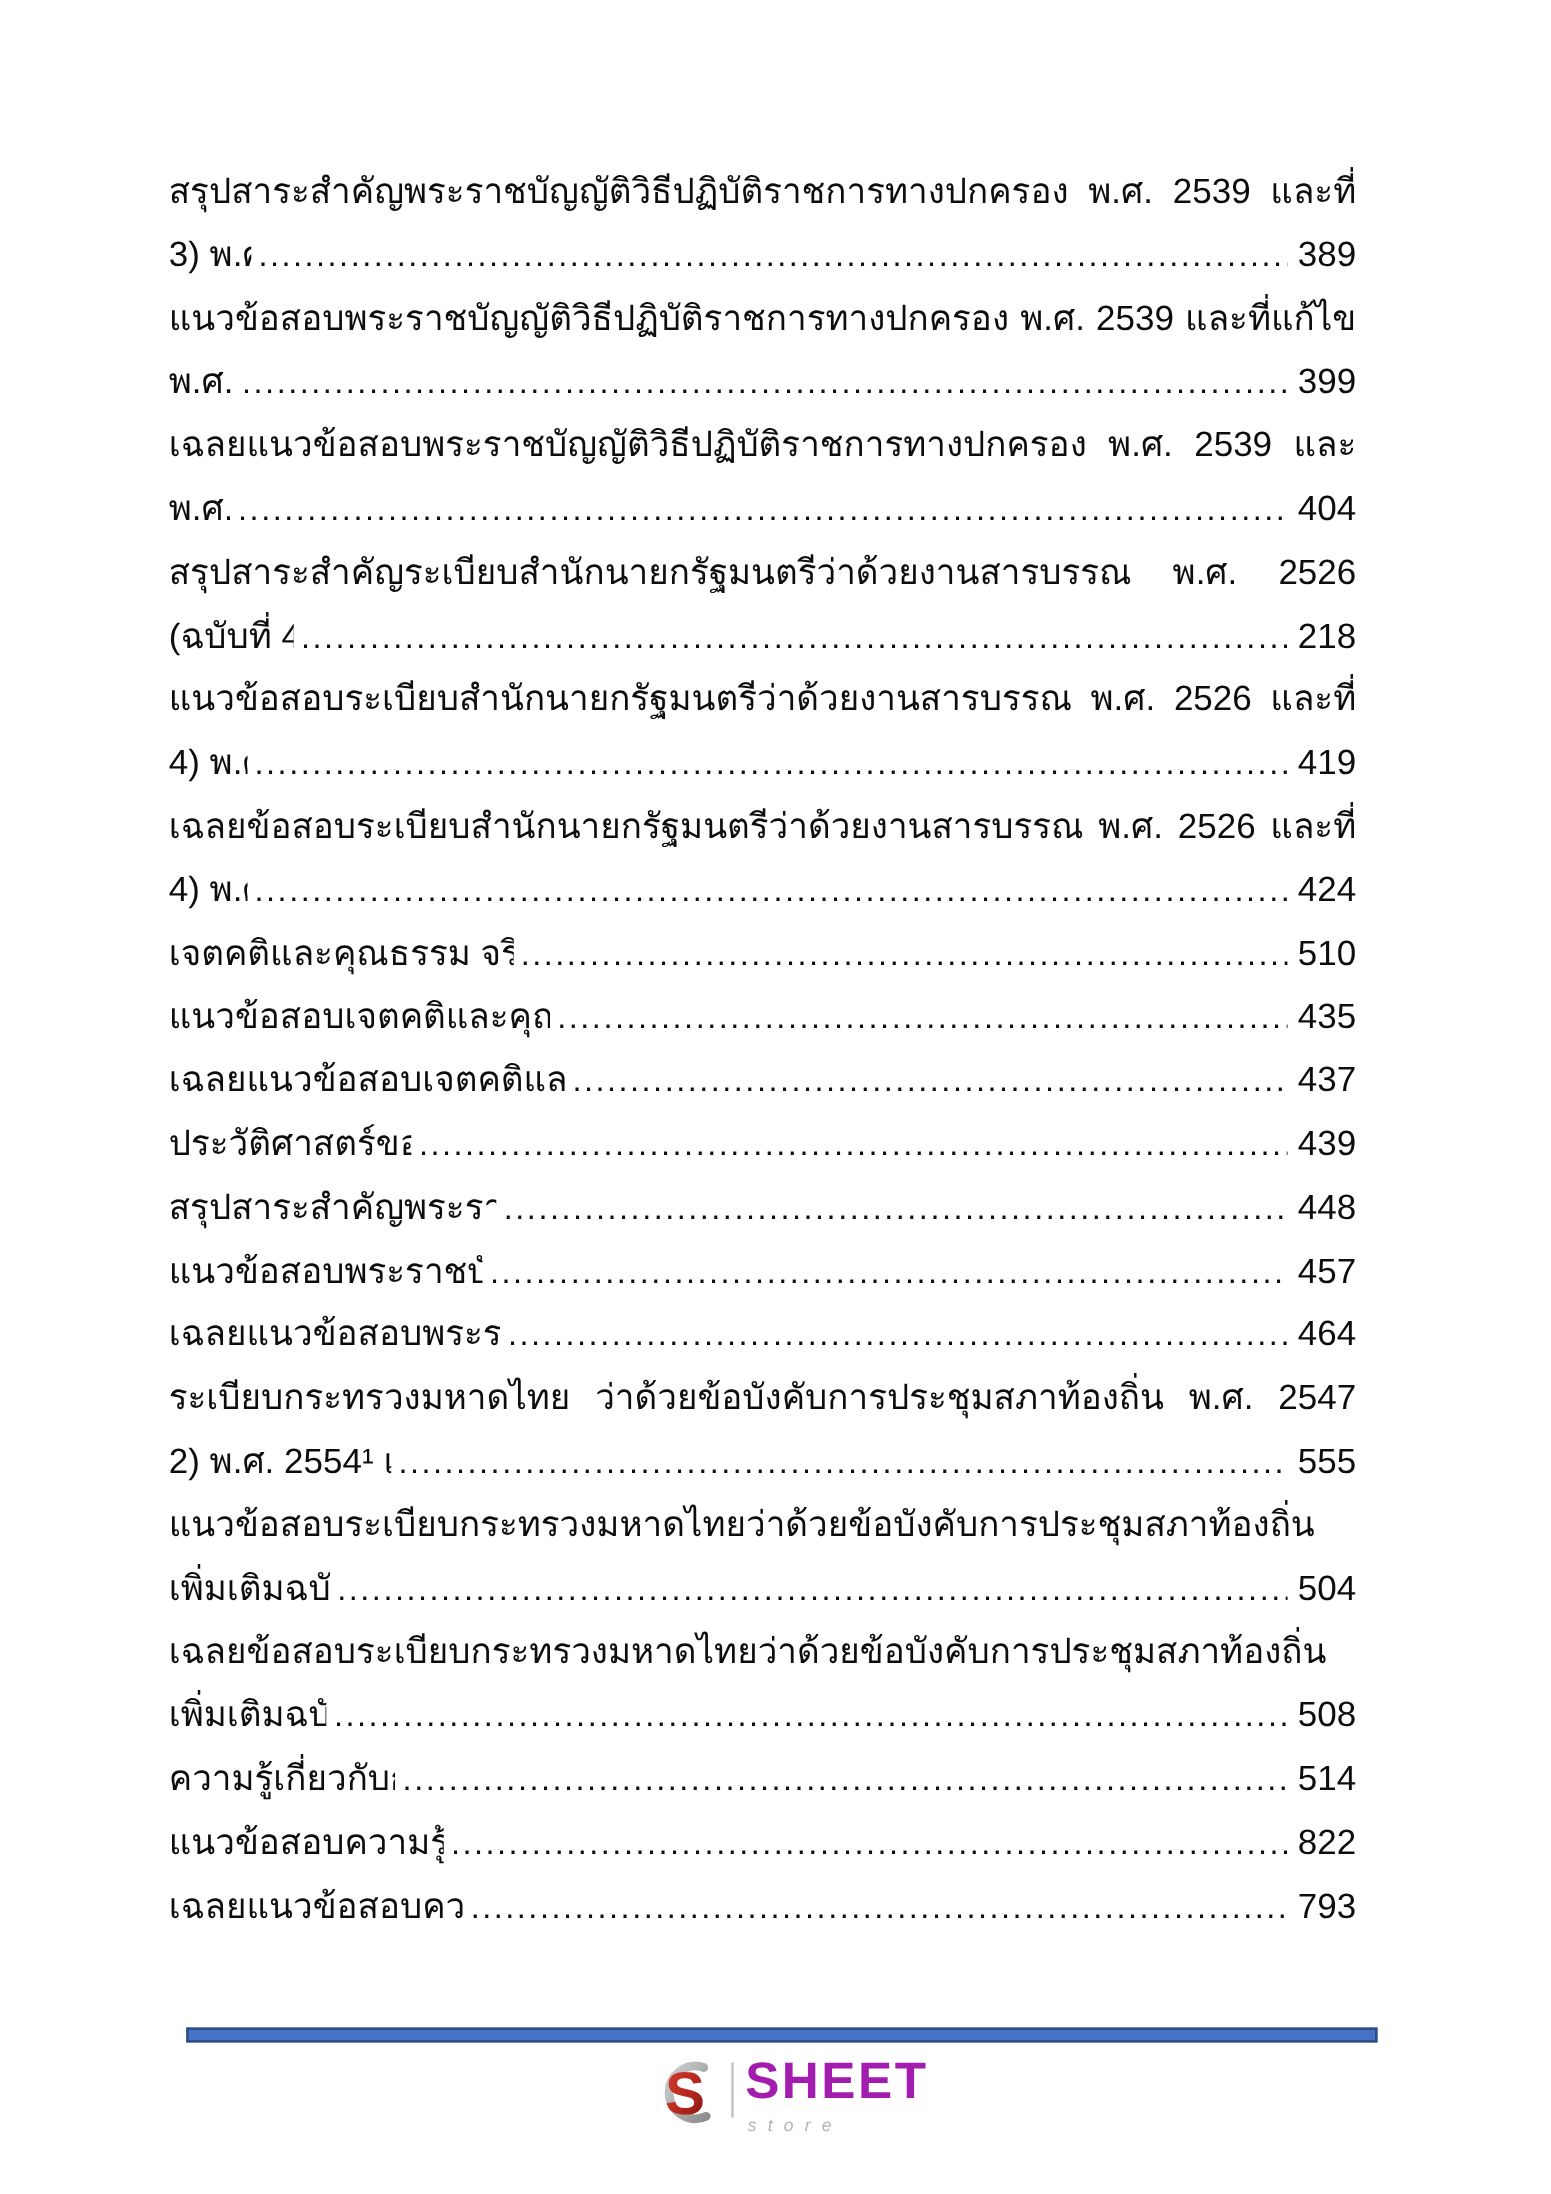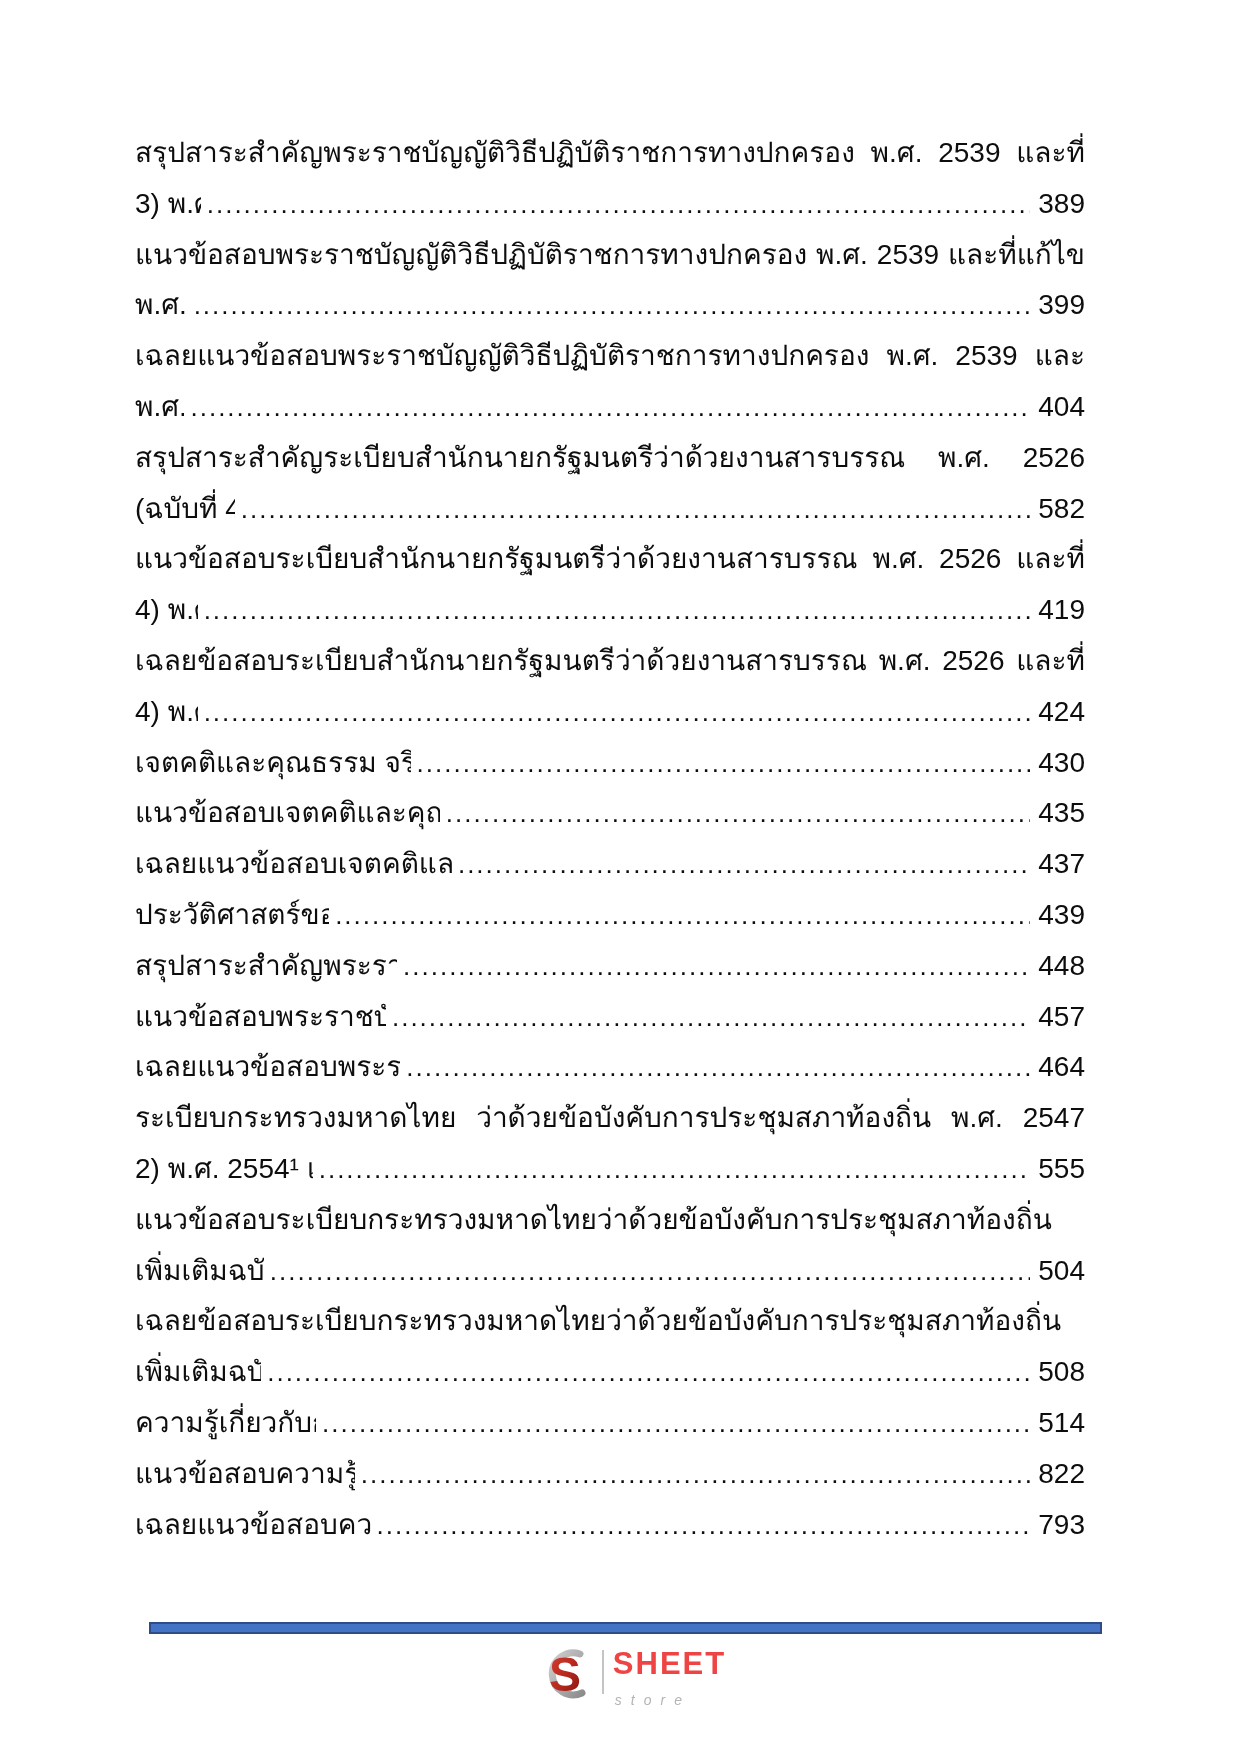--- a/index.html
+++ b/index.html
@@ -69,24 +69,24 @@
   }
   .logo-icon-wrap { width:56px; height:52px; }
   .logo-divider {
     width:2px;
     height:44px;
     background:#c4c4c6;
     margin-top:2px;
   }
   .logo-text-col { display:flex; flex-direction:column; }
   .logo-brand {
-    font-size:31px;
+    font-size:41px;
     font-weight:bold;
     letter-spacing:2px;
-    color:#ef4444;
+    color:#a21caf;
     line-height:32px;
   }
   .logo-sub {
     font-size:14px;
     letter-spacing:9px;
     color:#b4b4b6;
     line-height:15px;
     margin-top:13px;
     margin-left:2px;
     font-style:italic;
@@ -120,21 +120,21 @@
           <span class="toc-text">พ.ศ.2562</span>
           <span class="toc-dots"></span>
           <span class="toc-page">404</span>
         </div>
       </div>
       <div class="toc-entry">
         <div class="toc-line toc-line-justify">สรุปสาระสำคัญระเบียบสำนักนายกรัฐมนตรีว่าด้วยงานสารบรรณ พ.ศ. 2526 และที่แก้ไขเพิ่มเติมถึง</div>
         <div class="toc-line toc-line-leader">
           <span class="toc-text">(ฉบับที่ 4) พ.ศ. 2564</span>
           <span class="toc-dots"></span>
-          <span class="toc-page">582</span>
+          <span class="toc-page">218</span>
         </div>
       </div>
       <div class="toc-entry">
         <div class="toc-line toc-line-justify">แนวข้อสอบระเบียบสำนักนายกรัฐมนตรีว่าด้วยงานสารบรรณ พ.ศ. 2526 และที่แก้ไขเพิ่มเติมถึง (ฉบับที่</div>
         <div class="toc-line toc-line-leader">
           <span class="toc-text">4) พ.ศ.2564</span>
           <span class="toc-dots"></span>
           <span class="toc-page">419</span>
         </div>
       </div>
@@ -143,21 +143,21 @@
         <div class="toc-line toc-line-leader">
           <span class="toc-text">4) พ.ศ.2564</span>
           <span class="toc-dots"></span>
           <span class="toc-page">424</span>
         </div>
       </div>
       <div class="toc-entry">
         <div class="toc-line toc-line-leader">
           <span class="toc-text">เจตคติและคุณธรรม จริยธรรมสำหรับข้าราชการหรือพนักงานส่วนท้องถิ่น</span>
           <span class="toc-dots"></span>
-          <span class="toc-page">430</span>
+          <span class="toc-page">510</span>
         </div>
       </div>
       <div class="toc-entry">
         <div class="toc-line toc-line-leader">
           <span class="toc-text">แนวข้อสอบเจตคติและคุณธรรม จริยธรรมสำหรับข้าราชการหรือพนักงานส่วนท้องถิ่น</span>
           <span class="toc-dots"></span>
           <span class="toc-page">435</span>
         </div>
       </div>
       <div class="toc-entry">

